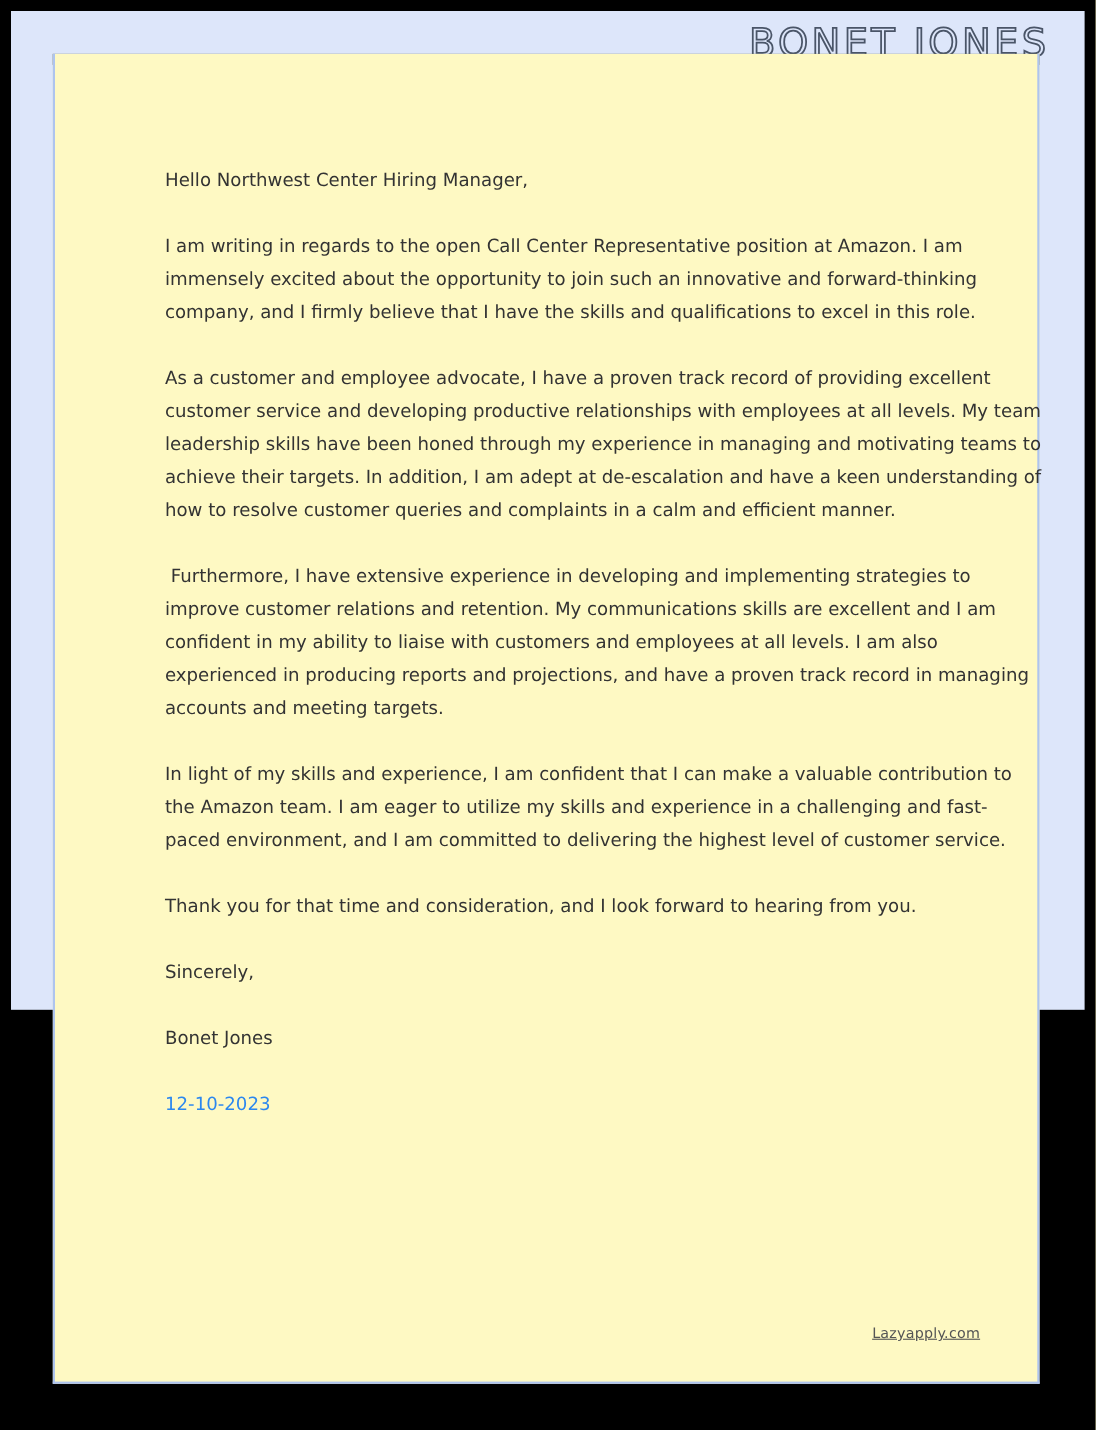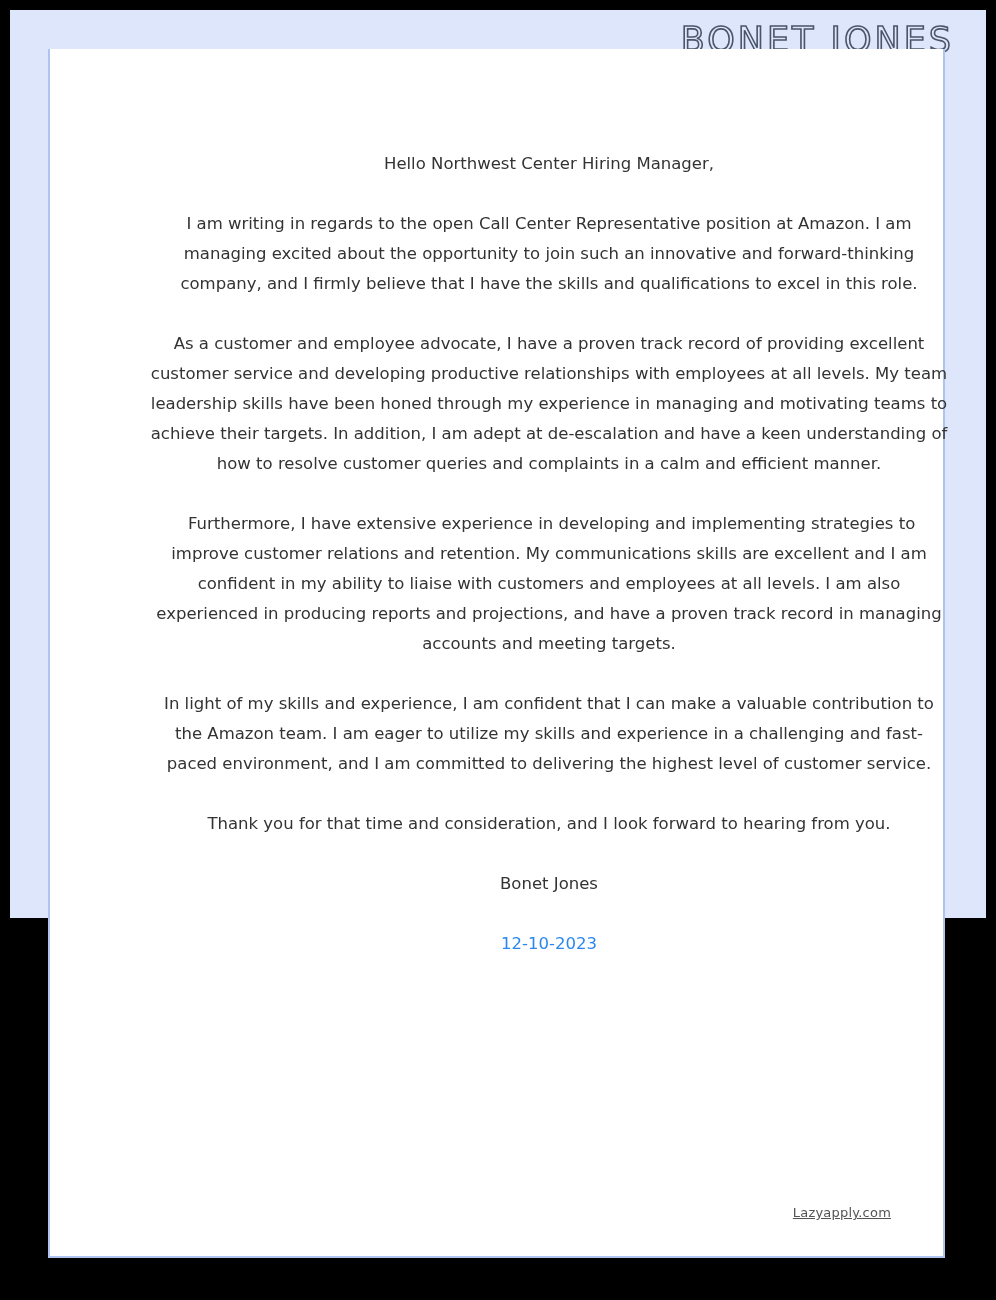--- a/index.html
+++ b/index.html
@@ -38,26 +38,25 @@
     white-space: nowrap;
     line-height: 1;
   }
 
   .page-sheet {
     position: absolute;
     left: 38px;
     top: 39px;
     width: 897px;
     height: 1209px;
-    background: #ffffff;
+    background: #fef9c3;
     border-left: 2px solid #aec4ee;
     border-right: 2px solid #aec4ee;
     border-bottom: 2px solid #aec4ee;
     box-sizing: border-box;
-    text-align: center;
   }
 
   .page-topbar {
     position: absolute;
     left: 38px;
     top: 39px;
     width: 897px;
     height: 10px;
     background: #000000;
   }
@@ -106,30 +105,31 @@
   <div class="header-name">BONET  JONES</div>
 
   <div class="page-topbar"></div>
 
   <div class="page-sheet">
 
     <div class="letter-body">
 
       <p class="letter-para">Hello Northwest Center Hiring Manager,</p>
 
-      <p class="letter-para">I am writing in regards to the open Call Center Representative position at Amazon. I am managing excited about the opportunity to join such an innovative and forward-thinking company, and I firmly believe that I have the skills and qualifications to excel in this role.</p>
+      <p class="letter-para">I am writing in regards to the open Call Center Representative position at Amazon. I am immensely excited about the opportunity to join such an innovative and forward-thinking company, and I firmly believe that I have the skills and qualifications to excel in this role.</p>
 
       <p class="letter-para">As a customer and employee advocate, I have a proven track record of providing excellent customer service and developing productive relationships with employees at all levels. My team leadership skills have been honed through my experience in managing and motivating teams to achieve their targets. In addition, I am adept at de-escalation and have a keen understanding of how to resolve customer queries and complaints in a calm and efficient manner.</p>
 
       <p class="letter-para"> Furthermore, I have extensive experience in developing and implementing strategies to improve customer relations and retention. My communications skills are excellent and I am confident in my ability to liaise with customers and employees at all levels. I am also experienced in producing reports and projections, and have a proven track record in managing accounts and meeting targets.</p>
 
       <p class="letter-para">In light of my skills and experience, I am confident that I can make a valuable contribution to the Amazon team. I am eager to utilize my skills and experience in a challenging and fast-paced environment, and I am committed to delivering the highest level of customer service.</p>
 
       <p class="letter-para">Thank you for that time and consideration, and I look forward to hearing from you.</p>
 
+      <p class="letter-para">Sincerely,</p>
 
       <p class="letter-para tight">Bonet Jones</p>
 
       <p class="date-line">12-10-2023</p>
 
     </div>
 
     <div class="footer-watermark">Lazyapply.com</div>
 
   </div>

